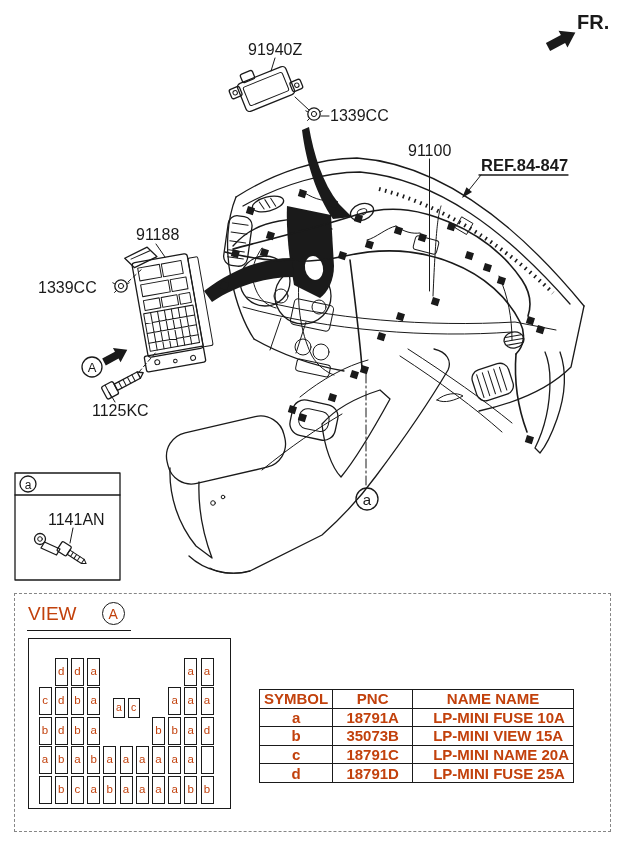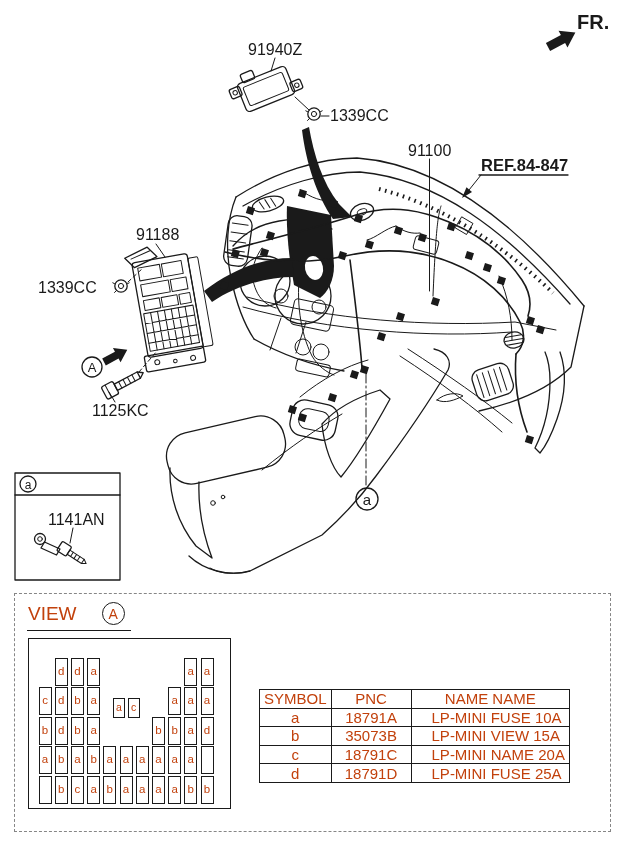--- a/index.html
+++ b/index.html
@@ -27,21 +27,21 @@
               font-size:19px;border-bottom:1.5px solid #1a1a1a;padding:0 6px 5px 1px}
   .circle-marker{width:21px;height:21px;border:1.5px solid #1a1a1a;border-radius:50%;
                  display:flex;align-items:center;justify-content:center;font-size:14px;flex:0 0 auto}
   .fuse-panel{position:absolute;left:13px;top:44px;width:201px;height:169px;
               border:1.6px solid #1a1a1a;background:#fff}
   .fuse{position:absolute;width:13px;height:28px;border:1.5px solid #1a1a1a;background:#fff;
         box-sizing:border-box;display:flex;align-items:center;justify-content:center;
         font-size:11.5px;line-height:1}
   .fuse.small{width:12px;height:20px;font-size:10.5px}
   .fuse-table{position:absolute;left:244px;top:95px;border-collapse:collapse;background:#fff}
-  .fuse-table th,.fuse-table td{border:1.7px solid #1a1a1a;font-size:15px;font-weight:normal;
+  .fuse-table th,.fuse-table td{border:1.7px solid #1a1a1a;font-size:15px;font-weight:bold;
         text-align:center;height:17.6px;padding:0 4px;white-space:nowrap}
   .fuse-table td.part{text-align:left;padding-left:20px}
 </style>
 </head>
 <body>
 
 <div class="stage">
 
 <svg width="626" height="592" viewBox="0 0 626 592">
   <defs>

